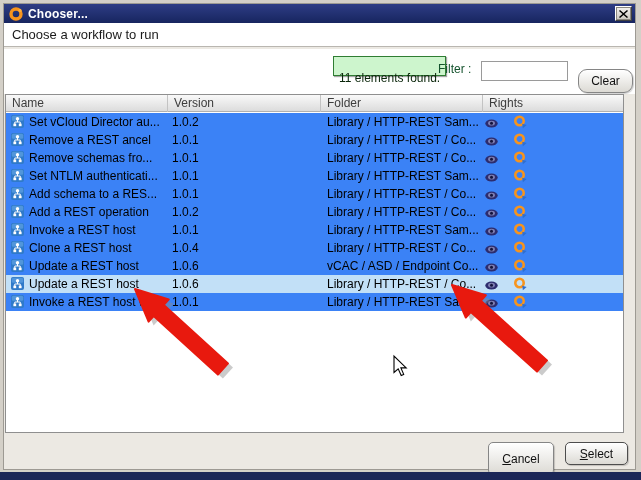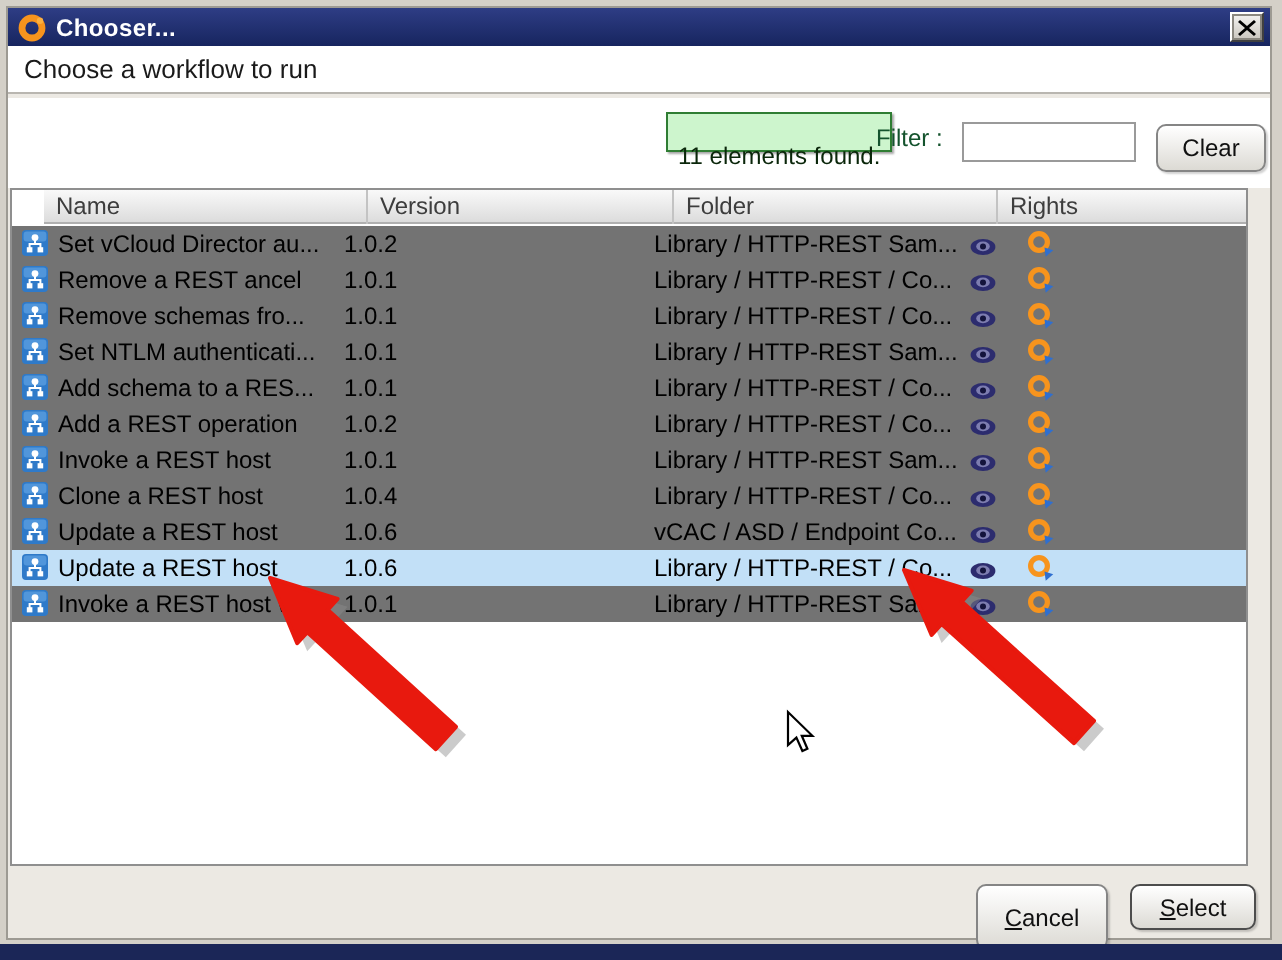--- a/index.html
+++ b/index.html
@@ -53,37 +53,37 @@
     position:absolute; left:477px; top:12px; width:87px; height:20px;
     border:1px solid #9a9a9a; background:#fff; font-size:12px; padding:0 3px;
     font-family:"Liberation Sans", sans-serif;
   }
   .btn{
     background:linear-gradient(#ffffff,#dcdad4); border:1px solid #858585;
     border-radius:5px; box-shadow:inset 0 1px 0 #fff, 1px 1px 1px rgba(0,0,0,.18);
     font-size:12px; color:#111; cursor:default;
     font-family:"Liberation Sans", sans-serif;
   }
-  .clear-btn{position:absolute; left:574px; top:13px; width:55px; height:24px;}
+  .clear-btn{position:absolute; left:574px; top:20px; width:55px; height:24px;border-radius:9px;}
   
   .table{
     position:absolute; left:1px; top:90px; width:619px; height:339px;
     background:#fff; border:1px solid #8f8f8f;
   }
   .thead{
-    position:absolute; left:16px; top:0; right:0; height:17px;
+    position:absolute; left:0; top:0; right:0; height:17px;
     background:linear-gradient(#f9f9f9,#dcdcdc); border-bottom:1px solid #b0b0b0;
   }
   .th{
     position:absolute; top:0; height:17px; line-height:16px; color:#3d3d3d;
     padding-left:6px; border-left:1px solid #c3c3c3; overflow:hidden;
   }
   .th.first{border-left:none;}
   .tbody{position:absolute; left:0; top:18px; right:0; bottom:0; overflow:hidden;}
-  .row{position:relative; height:18px; background:#737373;}
+  .row{position:relative; height:18px; background:#3b82f6;}
   .row.selected{background:var(--selection);}
   .row .wf-icon{position:absolute; left:5px; top:2px; width:13px; height:13px;}
   .row .c-name{position:absolute; left:23px; top:0; width:138px; line-height:18px; white-space:nowrap; overflow:hidden;}
   .row .c-version{position:absolute; left:166px; top:0; width:140px; line-height:18px; white-space:nowrap;}
   .row .c-folder{position:absolute; left:321px; top:0; width:154px; line-height:18px; white-space:nowrap; overflow:hidden;}
   .row .eye-icon{position:absolute; left:479px; top:4px; width:13px; height:9px;}
   .row .exec-icon{position:absolute; left:507px; top:2px; width:14px; height:14px;}
   
   .footer{position:absolute; left:0; right:0; bottom:0; top:429px; background:#ece9e3;}
   .cancel-btn{position:absolute; left:484px; top:9px; width:66px; height:33px;}

